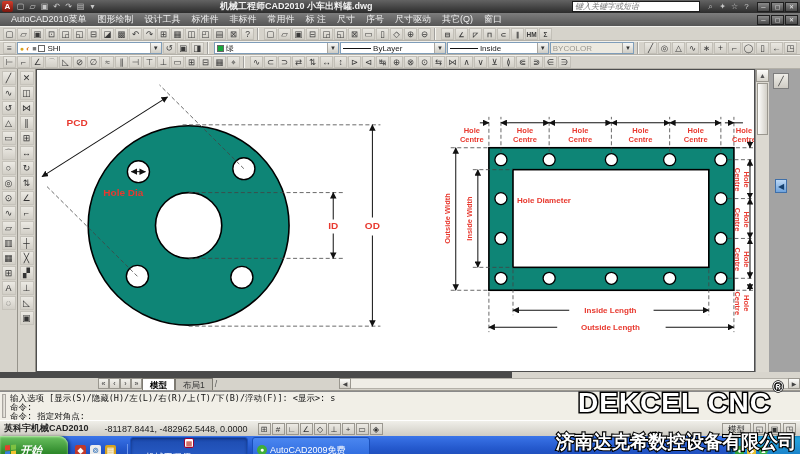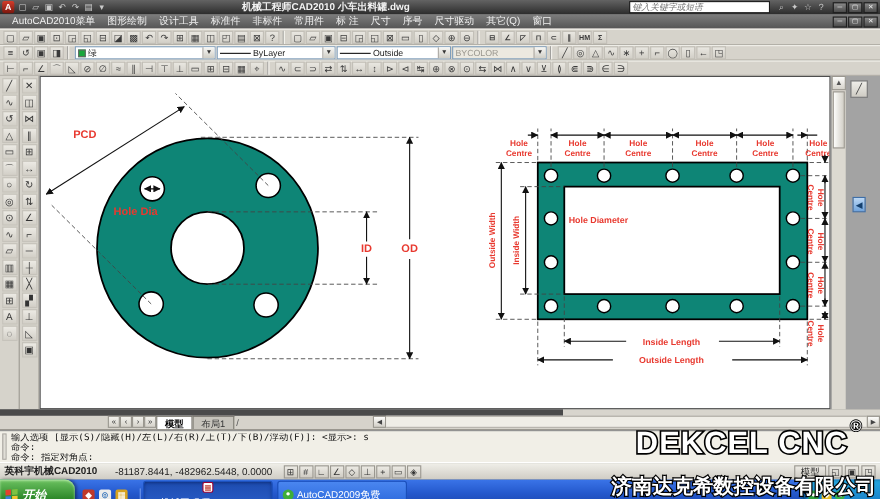--- a/index.html
+++ b/index.html
@@ -196,39 +196,47 @@
       <span class="ti htxt">⊓</span>
       <span class="ti htxt">⊂</span>
       <span class="ti htxt">∥</span>
       <span class="ti htxt">HM</span>
       <span class="ti htxt">Σ</span>
     </div>
 </div>
 
 <div class="tbrow tb2">
   <span class="ti">≡</span>
+  <div class="combo" style="width:148px">
+    <span class="lswatch" style="color:#d8a31f">●</span>
+    <span class="lswatch" style="color:#e07820">◐</span>
+    <span class="lswatch" style="color:#777">■</span>
+    <span class="sw" style="background:#fff"></span>
+    <span>SHI</span>
+    <span class="arrow">▼</span>
+  </div>
   <div class="tgroup">
       <span class="ti">↺</span>
       <span class="ti">▣</span>
       <span class="ti">◨</span>
     </div>
   <div class="tsep"></div>
   <div class="combo" style="width:128px">
     <span class="sw" style="background:#18a83c"></span>
     <span>绿</span>
     <span class="arrow">▼</span>
   </div>
   <div class="combo" style="width:108px">
     <span class="lineprev"></span>
     <span>ByLayer</span>
     <span class="arrow">▼</span>
   </div>
   <div class="combo" style="width:104px">
     <span class="lineprev"></span>
-    <span>Outside</span>
+    <span>Inside</span>
     <span class="arrow">▼</span>
   </div>
   <div class="combo dis" style="width:86px">
     <span>BYCOLOR</span>
     <span class="arrow">▼</span>
   </div>
   <div class="tsep"></div>
   <div class="tgroup">
       <span class="ti">╱</span>
       <span class="ti">◎</span>

